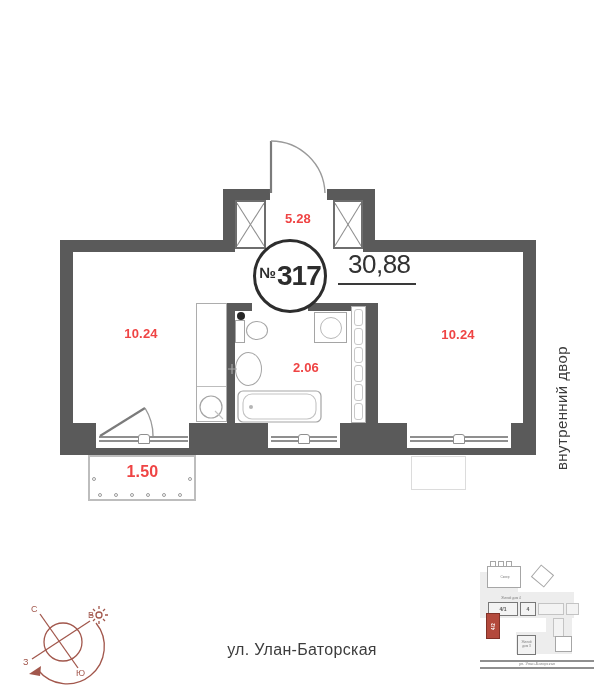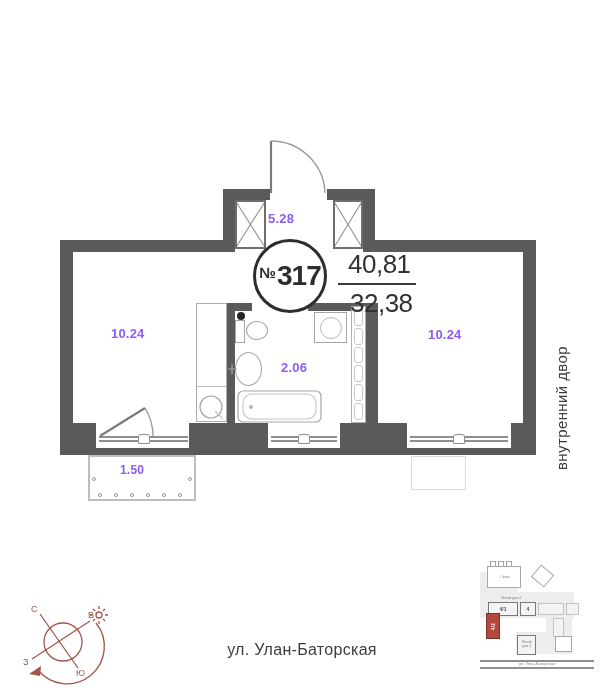--- a/index.html
+++ b/index.html
@@ -1,20 +1,20 @@
 <!DOCTYPE html>
 <html style="--wall: #5a5a5a; --compass: #a2574c; --highlight: #b3493c;"><head>
 <meta charset="utf-8">
 <style>
   html,body{margin:0;padding:0;background:#fff}
   .canvas{position:relative;width:600px;height:700px;background:#fff;overflow:hidden;
           font-family:"Liberation Sans",sans-serif;color:#2d2d2d}
   .abs{position:absolute}
   .wall{position:absolute;background:var(--wall,#5a5a5a)}
-  .lbl{position:absolute;font-size:13px;font-weight:600;text-align:left;color:#8b5cf6;letter-spacing:.2px;z-index:5}
+  .lbl{position:absolute;font-size:13px;font-weight:600;text-align:center;color:#ef4444;letter-spacing:.2px;z-index:5}
   .shaft{position:absolute;background:#fff;border:2px solid #6e6e6e;box-sizing:border-box;z-index:2}
   .shaft svg{display:block;width:100%;height:100%}
   .xline{stroke:#8f8f8f;stroke-width:1.2}
   .badge{position:absolute;left:253px;top:239px;width:74px;height:74px;border:3px solid #2d2d2d;border-radius:50%;
          background:#fff;display:flex;align-items:center;justify-content:center;z-index:6;box-sizing:border-box}
   .badge .no{font-size:15px;margin:-8px 1px 0 0;font-weight:600}
   .badge .num{font-size:28px;letter-spacing:-1px;font-weight:600}
   .areas{position:absolute;left:338px;top:249px;z-index:6;color:#323232}
   .areas .a1{font-size:26px;letter-spacing:-.5px;padding:0 6px 3px 10px}
   .areas .rule{height:2px;background:#3a3a3a;width:78px}
@@ -145,30 +145,29 @@
     <path class="fixline" d="M228,369 h9 M232,364 v10"></path>
     <circle class="fixline" cx="211" cy="407" r="11" fill="#fff"></circle>
     <path class="fixlight" d="M215,411 L223,419"></path>
   </svg>
 
   <div class="badge">
     <span class="no">№</span>
     <span class="num">317</span>
   </div>
   <div class="areas">
-    <div class="a1">40,81</div>
+    <div class="a1">30,88</div>
     <div class="rule"></div>
-    <div class="a2">32,38</div>
   </div>
 
   <div class="lbl" style="left:268px;top:211px;width:60px">5.28</div>
   <div class="lbl" style="left:111px;top:326px;width:60px">10.24</div>
   <div class="lbl" style="left:281px;top:360px;width:50px">2.06</div>
   <div class="lbl" style="left:428px;top:327px;width:60px">10.24</div>
-  <div class="lbl" style="left:120px;top:463px;width:45px;font-size:12px">1.50</div>
+  <div class="lbl" style="left:120px;top:463px;width:45px;font-size:16px">1.50</div>
 
   <div class="courtyard-label">внутренний двор</div>
   <div class="street-label">ул. Улан-Баторская</div>
 
   <svg class="compass" viewBox="0 0 105 105">
     <circle class="cstroke" cx="48" cy="60" r="19"></circle>
     <line class="cstroke" x1="25" y1="32" x2="63" y2="86"></line>
     <line class="cstroke" x1="17" y1="77" x2="75" y2="39"></line>
     <path class="cstroke" d="M81,41 A35,35 0 0 1 23,88"></path>
     <polygon class="cfill" points="14,92 26,84 25,94"></polygon>

